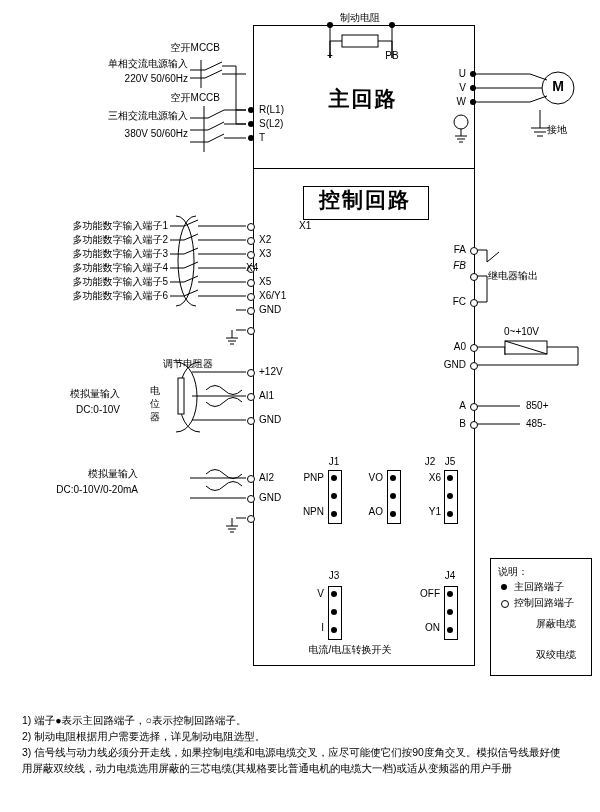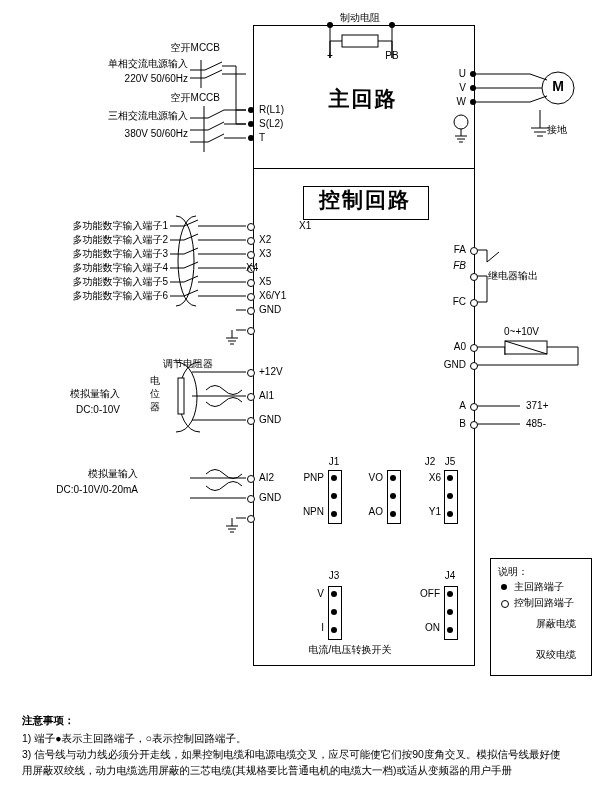--- a/index.html
+++ b/index.html
@@ -229,31 +229,31 @@
   <div class="cir" style="left:470px;top:344px;"></div>
   <div class="cir" style="left:470px;top:362px;"></div>
   <div class="lbl r" style="left:436px;top:341px;width:30px;">A0</div>
   <div class="lbl r" style="left:428px;top:359px;width:38px;">GND</div>
   <div class="lbl" style="left:504px;top:326px;">0~+10V</div>
 
   <div class="cir" style="left:470px;top:403px;"></div>
   <div class="cir" style="left:470px;top:421px;"></div>
   <div class="lbl r" style="left:440px;top:400px;width:26px;">A</div>
   <div class="lbl r" style="left:440px;top:418px;width:26px;">B</div>
-  <div class="lbl" style="left:526px;top:400px;">371+</div>
+  <div class="lbl" style="left:526px;top:400px;">850+</div>
   <div class="lbl" style="left:526px;top:418px;">485-</div>
 
   <div class="cir" style="left:247px;top:369px;"></div>
   <div class="cir" style="left:247px;top:393px;"></div>
   <div class="cir" style="left:247px;top:417px;"></div>
   <div class="lbl" style="left:259px;top:366px;">+12V</div>
   <div class="lbl" style="left:259px;top:390px;">AI1</div>
   <div class="lbl" style="left:259px;top:414px;">GND</div>
   <div class="lbl c" style="left:138px;top:358px;width:100px;">调节电阻器</div>
-  <div class="lbl c" style="left:148px;top:374px;width:14px;white-space:normal;line-height:13px;">电位器</div>
+  <div class="lbl c" style="left:148px;top:384px;width:14px;white-space:normal;line-height:13px;">电位器</div>
   <div class="lbl r" style="left:26px;top:388px;width:94px;">模拟量输入</div>
   <div class="lbl r" style="left:26px;top:404px;width:94px;">DC:0-10V</div>
 
   <div class="cir" style="left:247px;top:475px;"></div>
   <div class="cir" style="left:247px;top:495px;"></div>
   <div class="cir" style="left:247px;top:515px;"></div>
   <div class="lbl" style="left:259px;top:472px;">AI2</div>
   <div class="lbl" style="left:259px;top:492px;">GND</div>
   <div class="lbl r" style="left:20px;top:468px;width:118px;">模拟量输入</div>
   <div class="lbl r" style="left:20px;top:484px;width:118px;">DC:0-10V/0-20mA</div>
@@ -303,19 +303,19 @@
   <div class="box" style="left:490px;top:558px;width:100px;height:116px;"></div>
   <div class="lbl" style="left:498px;top:566px;">说明：</div>
   <div class="dot" style="left:501px;top:584px;"></div>
   <div class="lbl" style="left:514px;top:581px;">主回路端子</div>
   <div class="cir" style="left:501px;top:600px;"></div>
   <div class="lbl" style="left:514px;top:597px;">控制回路端子</div>
   <div class="lbl" style="left:536px;top:618px;">屏蔽电缆</div>
   <div class="lbl" style="left:536px;top:649px;">双绞电缆</div>
 
   <div class="notes">
-    <div class="t">注意事项：</div>
     <div>1) 端子●表示主回路端子，○表示控制回路端子。</div>
+    <div>2) 制动电阻根据用户需要选择，详见制动电阻选型。</div>
     <div>3) 信号线与动力线必须分开走线，如果控制电缆和电源电缆交叉，应尽可能使它们按90度角交叉。模拟信号线最好使</div>
     <div>用屏蔽双绞线，动力电缆选用屏蔽的三芯电缆(其规格要比普通电机的电缆大一档)或适从变频器的用户手册</div>
   </div>
 
 </div>
 
 </body></html>

